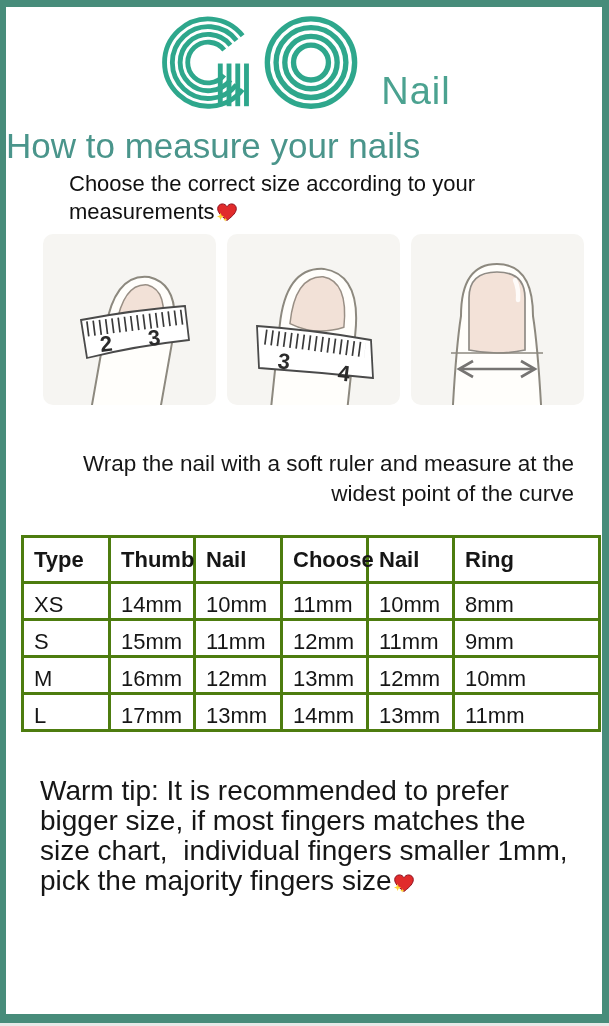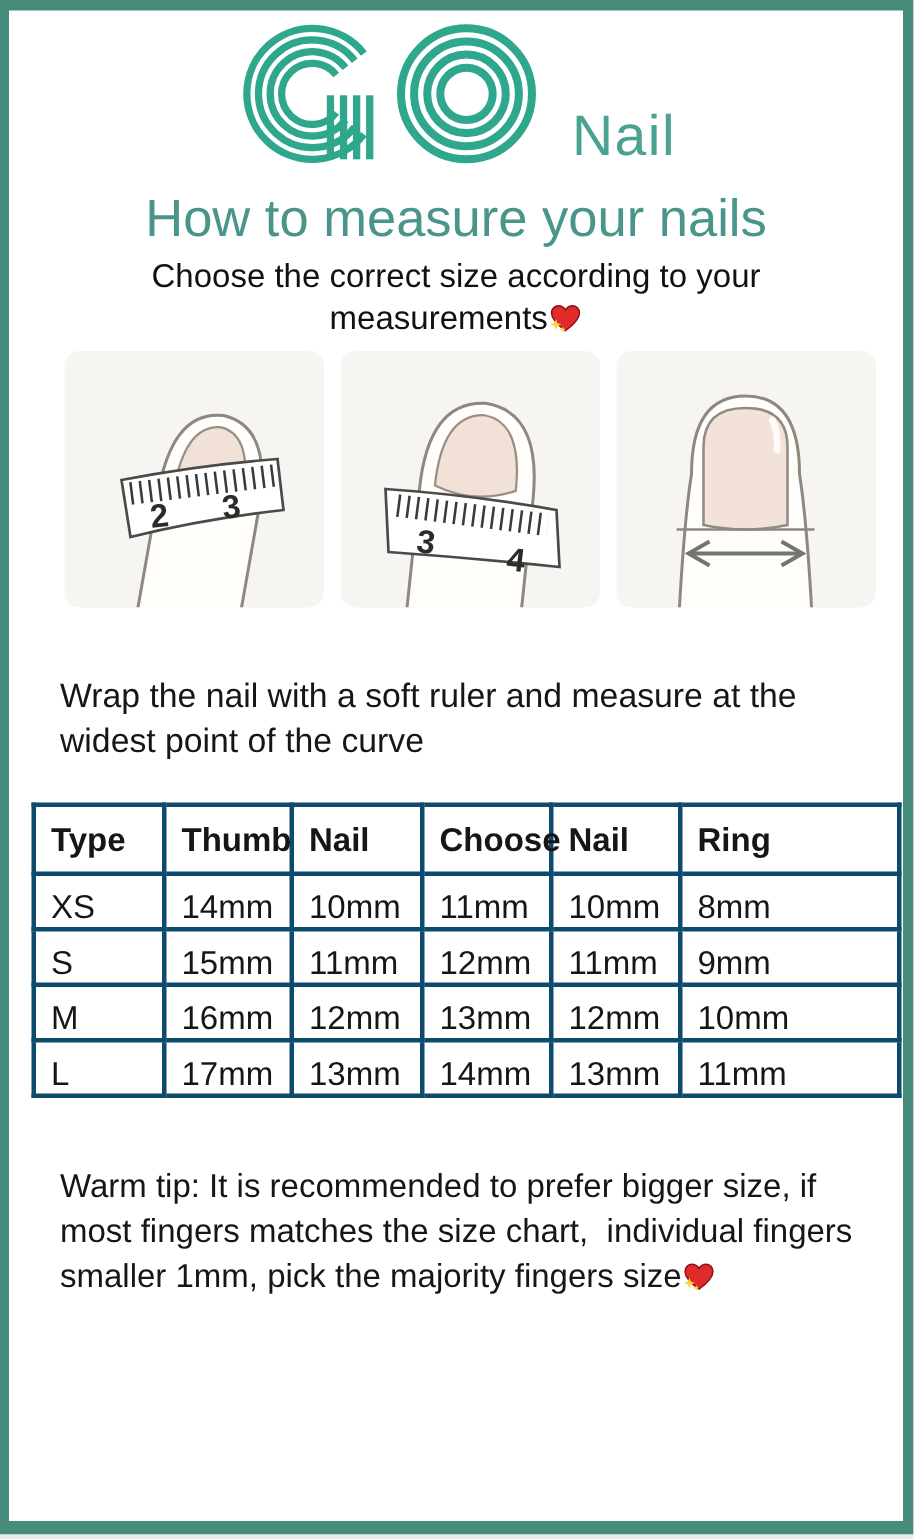--- a/index.html
+++ b/index.html
@@ -30,30 +30,29 @@
   }
   .brand-name {
     font-size: 38px;
     font-weight: 500;
     color: #4ba290;
     letter-spacing: 1px;
     padding-top: 4px;
   }
   h1.page-title {
     margin: 13px 0 4px 0;
-    text-align: center;
     font-size: 35px;
     line-height: 40px;
     font-weight: 400;
     color: #4a958b;
   }
   .subtitle {
     margin: 0 auto;
     max-width: 470px;
-    text-align: center;
+    text-align: left;
     font-size: 22px;
     line-height: 28px;
     color: #111;
   }
   .heart { vertical-align: -3px; margin-left: 1px; }
   .figures {
     margin: 8px 0 0 37px;
     display: flex;
     gap: 11px;
   }
@@ -63,40 +62,40 @@
     background: #f6f5f2;
     border-radius: 10px;
     overflow: hidden;
   }
   .figure-card svg { display: block; }
   .instructions {
     margin: 44px 28px 0 34px;
     font-size: 22.5px;
     line-height: 30px;
   }
-  .instructions p { margin: 0; }
+  .instructions p { margin: 0; text-align: right; }
   table.size-chart {
     margin: 26px 0 0 15px;
     border-collapse: collapse;
     table-layout: fixed;
     width: 577px;
   }
   table.size-chart th, table.size-chart td {
-    border: 3px solid #0c4a6e;
+    border: 3px solid #4d7c0f;
     box-sizing: border-box;
     font-size: 22px;
     text-align: left;
     padding: 8px 4px 0 10px;
     vertical-align: top;
   }
   table.size-chart th { height: 46px; font-weight: bold; padding-top: 9px; }
   table.size-chart td { height: 37px; font-weight: 400; }
   .warm-tip {
     margin: 44px 22px 0 34px;
-    font-size: 22px;
+    font-size: 28px;
     line-height: 30px;
     white-space: pre-wrap;
   }
   .tape-num { font-size: 22px; font-weight: bold; fill: #2b2b2b; font-family: "Liberation Sans", sans-serif; }
 </style>
 </head>
 <body>
 
 <div class="frame">
 

